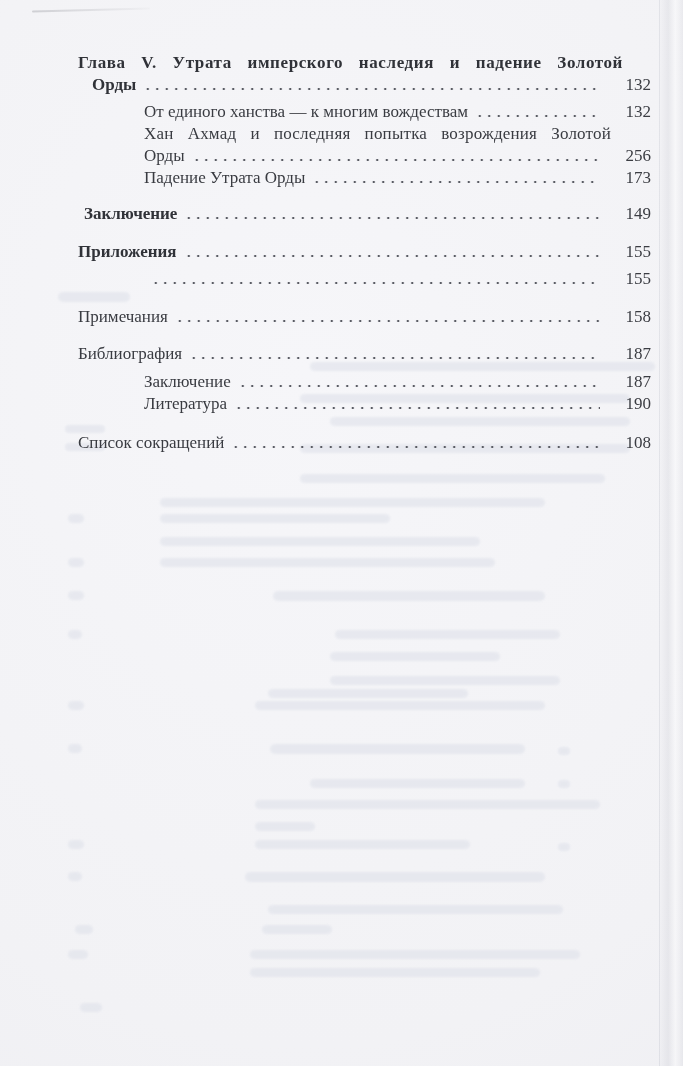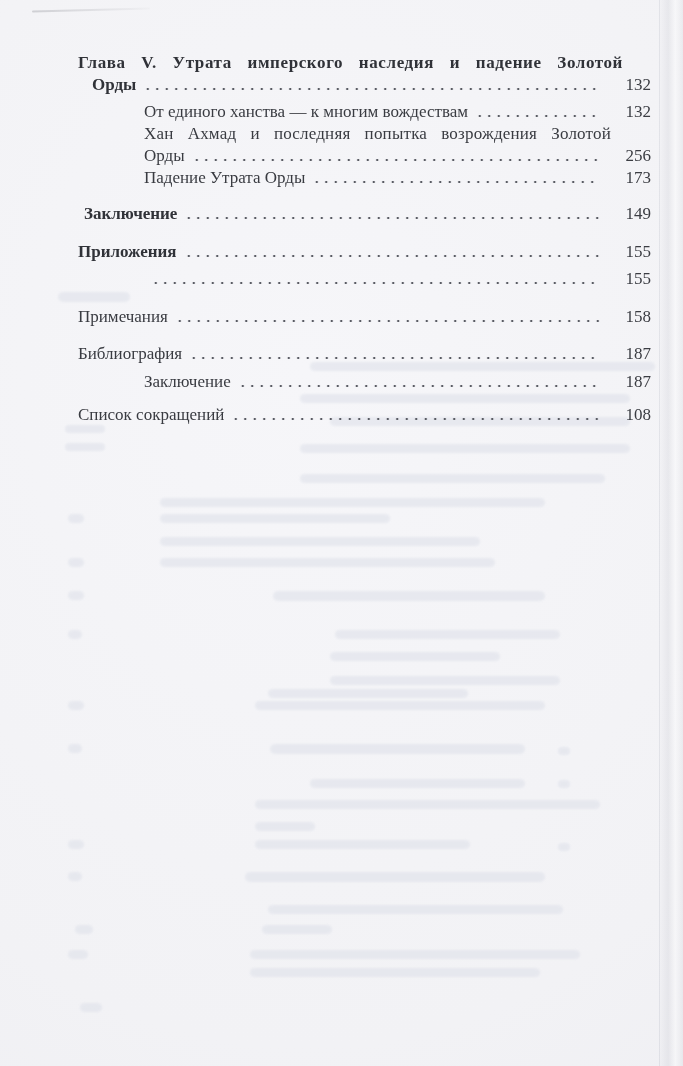--- a/index.html
+++ b/index.html
@@ -44,21 +44,21 @@
   .jline.sb{margin-right:40px;letter-spacing:.2px;}
   .cont-ch{margin-left:14px;}
   .leader{
     flex:1;align-self:flex-end;height:6px;margin:0 7px 4px 7px;
     background:radial-gradient(circle, #5a5c64 1.15px, rgba(0,0,0,0) 1.55px);
     background-size:9.5px 6px;background-repeat:repeat-x;background-position:left center;
     min-width:20px;
   }
   .page{width:44px;text-align:right;color:#3b3d43;}
   .gap5{margin-top:5px;}  .gap6{margin-top:6px;}
-  .gap11{margin-top:11px;}.gap14{margin-top:14px;margin-left:6px;}
+  .gap11{margin-top:17px;}.gap14{margin-top:14px;margin-left:6px;}
   .gap15{margin-top:15px;}.gap16{margin-top:16px;}
   
   .ghost{
     position:absolute;border-radius:5px;
     background:#dde0e9;opacity:.55;filter:blur(1.1px);
   }
 </style>
 </head>
 <body>
 
@@ -187,20 +187,27 @@
     </div>
 
     <div class="entry sub gap6">
       <div class="row">
         <span class="t">Заключение</span>
         <span class="leader"></span>
         <span class="page">187</span>
       </div>
     </div>
 
+    <div class="entry sub">
+      <div class="row">
+        <span class="t">Литература</span>
+        <span class="leader"></span>
+        <span class="page">190</span>
+      </div>
+    </div>
 
     <div class="entry gap11">
       <div class="row">
         <span class="t">Список сокращений</span>
         <span class="leader"></span>
         <span class="page">108</span>
       </div>
     </div>
 
   </div>

